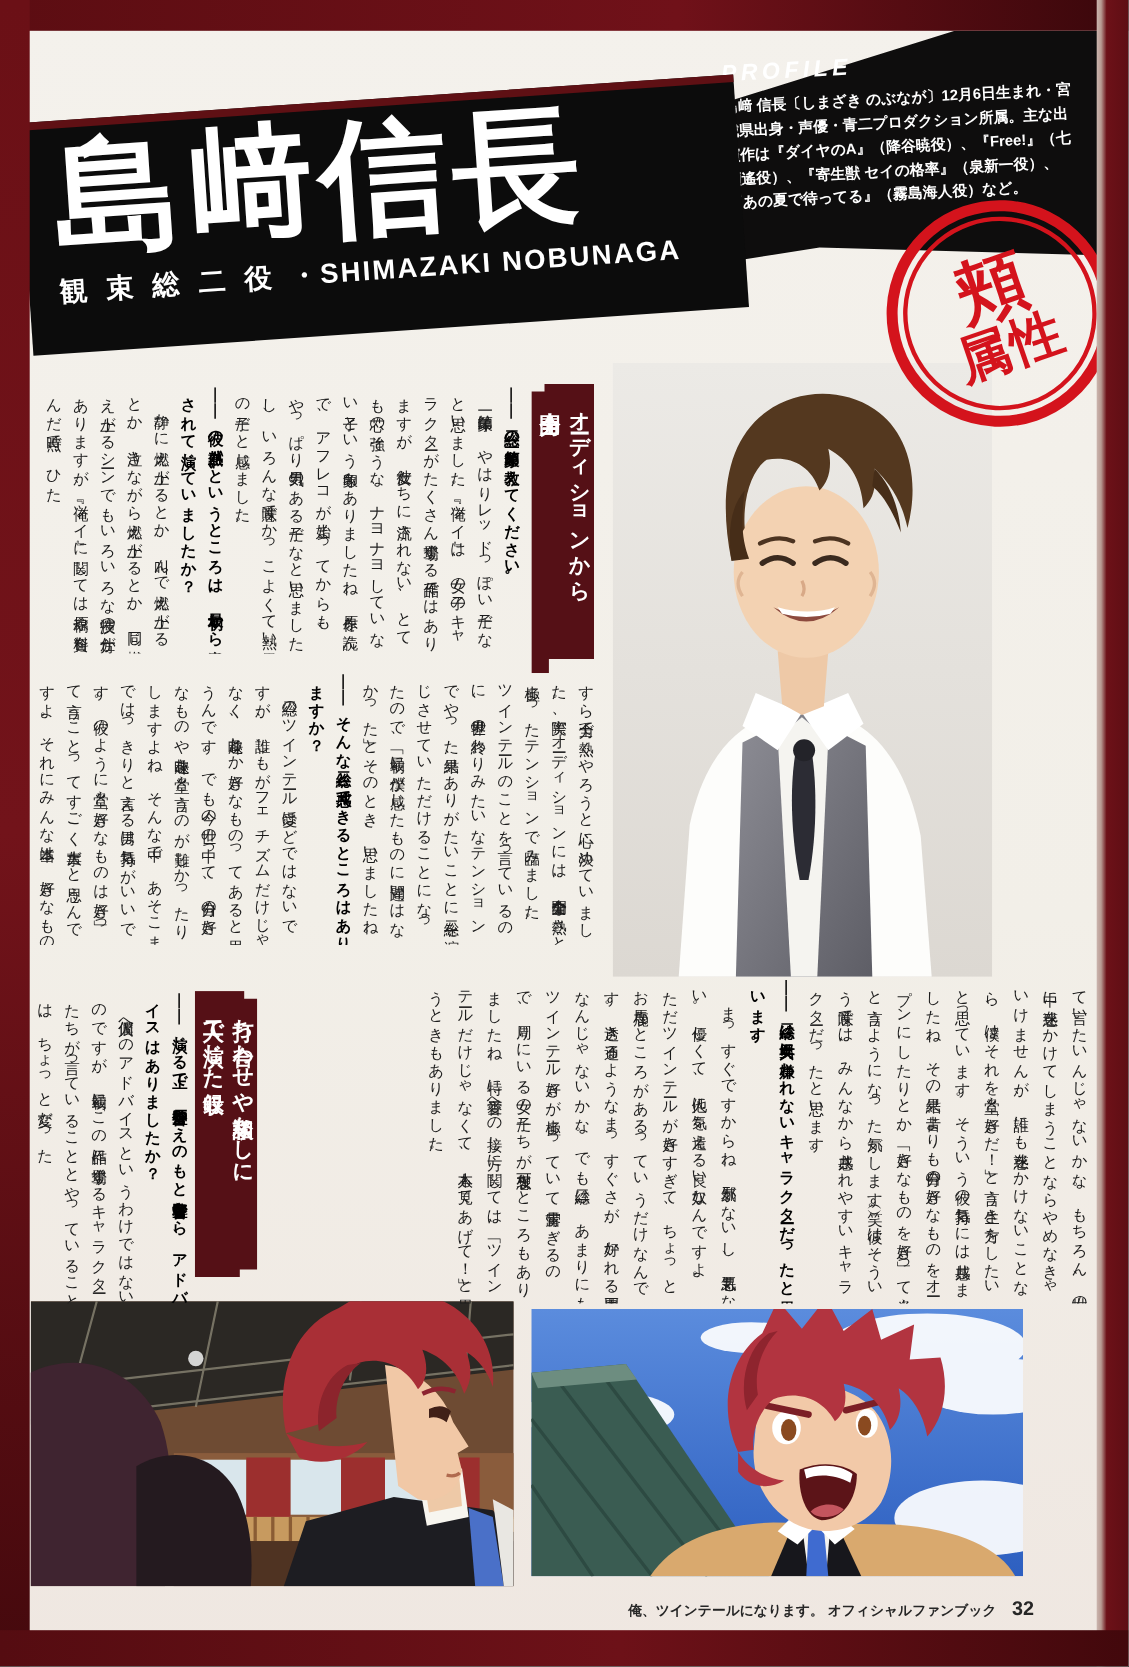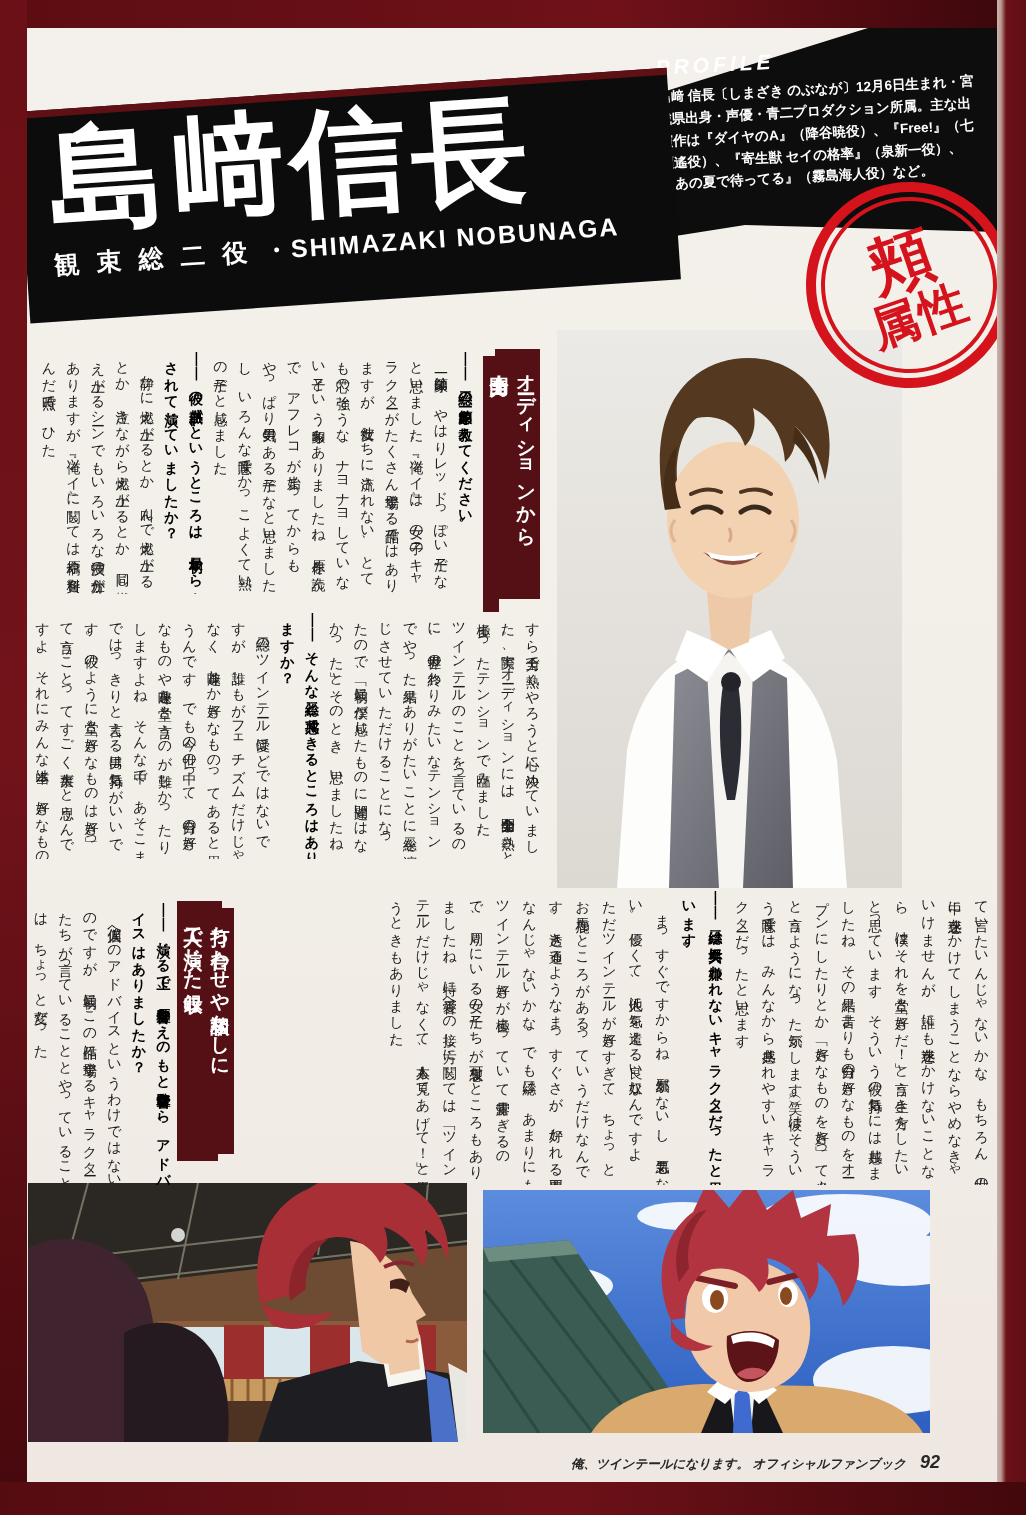--- a/index.html
+++ b/index.html
@@ -48,21 +48,21 @@
   .band1{left:30px;top:352px;width:448px;height:242px;}
   .band2{left:30px;top:613px;width:515px;height:246px;}
   .band3{left:240px;top:891px;width:755px;height:294px;line-height:1.9;}
   .band4{left:30px;top:903px;width:146px;height:282px;}
   
   .photo{position:absolute;left:557px;top:330px;width:345px;height:558px;z-index:4;}
   .shot-l{position:absolute;left:28px;top:1183px;width:439px;height:259px;z-index:4;}
   .shot-r{position:absolute;left:483px;top:1190px;width:447px;height:243px;z-index:4;}
   
   .footer{position:absolute;top:1452px;right:86px;z-index:9;color:#262626;font-weight:bold;font-size:12.5px;
-    display:flex;align-items:baseline;gap:14px;font-style:italic;}
+    display:flex;align-items:baseline;gap:14px;}
   .footer .pn{font-size:18px;}
 </style>
 </head>
 <body>
 
 <div class="page">
 
   <div class="toppanel"></div>
 
   <div class="profile">
@@ -234,21 +234,21 @@
     <path d="M248,146 C264,140 282,142 292,150 L290,158 C276,150 260,150 250,154 Z" fill="#ffffff"></path>
     <path d="M254,184 C262,176 276,176 284,182 C278,190 260,192 254,184 Z" fill="#c4555e"></path>
 
     <path d="M188,130 C170,90 178,46 210,22 L224,-8 L246,18 L268,-10 L284,20 L310,0 L318,28 L348,14 L344,46 L372,44 C380,70 376,98 360,116 C356,94 346,80 334,72 C338,90 334,102 326,110 C320,86 304,72 284,68 C288,84 284,96 276,102 C264,80 240,74 220,82 C208,92 200,110 202,128 Z" fill="#b23440"></path>
     <path d="M188,130 C196,144 212,154 230,156 C214,166 196,160 188,148 Z" fill="#b23440"></path>
     <path d="M224,20 C210,34 202,56 206,78 L196,92 C188,64 198,34 216,22 Z" fill="#8e242e"></path>
   </svg>
 
   <div class="footer">
     <span>俺、ツインテールになります。 オフィシャルファンブック</span>
-    <span class="pn">92</span>
+    <span class="pn">32</span>
   </div>
 
   <div class="fr fr-top"></div>
   <div class="fr fr-left"></div>
   <div class="fr fr-right"></div>
   <div class="fr fr-bottom"></div>
 
 </div>
 
 </body></html>

